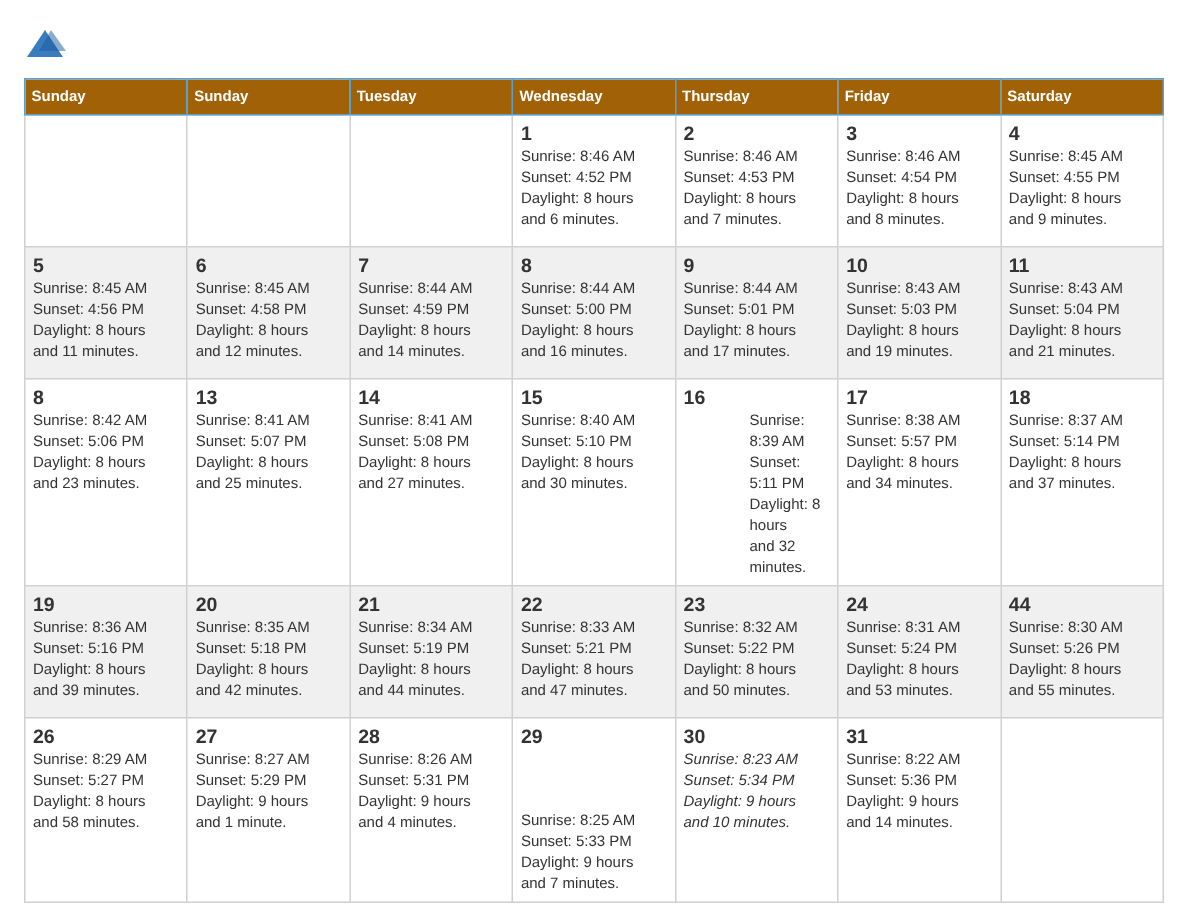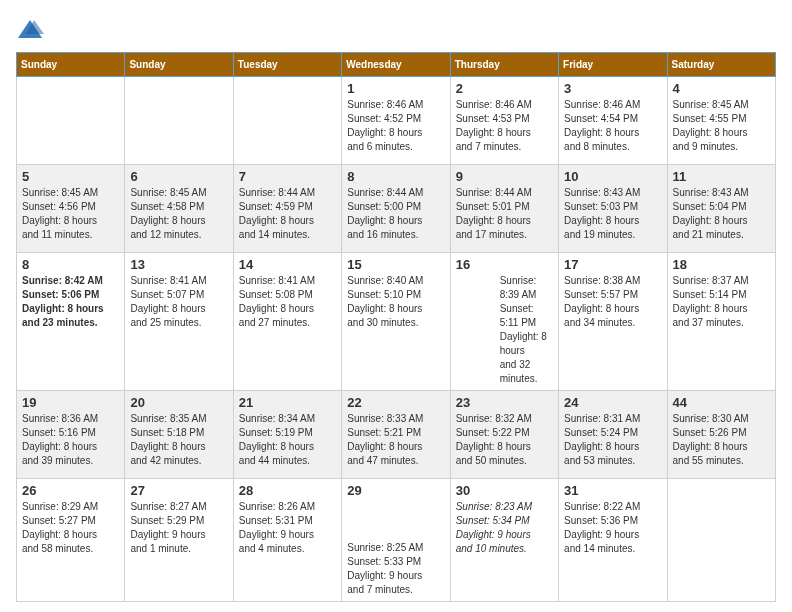--- a/index.html
+++ b/index.html
@@ -207,21 +207,21 @@
           <div class="day-num">11</div>
           <div class="day-info" style="white-space: pre-line;">Sunrise: 8:43 AM
 Sunset: 5:04 PM
 Daylight: 8 hours
 and 21 minutes.</div>
         </td>
       </tr>
       <tr>
         <td>
           <div class="day-num">8</div>
-          <div class="day-info" style="white-space: pre-line; font-weight: bold;">Sunrise: 8:42 AM
+          <div class="day-info" style="white-space: pre-line;">Sunrise: 8:42 AM
 Sunset: 5:06 PM
 Daylight: 8 hours
 and 23 minutes.</div>
         </td>
         <td>
           <div class="day-num">13</div>
           <div class="day-info" style="white-space: pre-line;">Sunrise: 8:41 AM
 Sunset: 5:07 PM
 Daylight: 8 hours
 and 25 minutes.</div>

